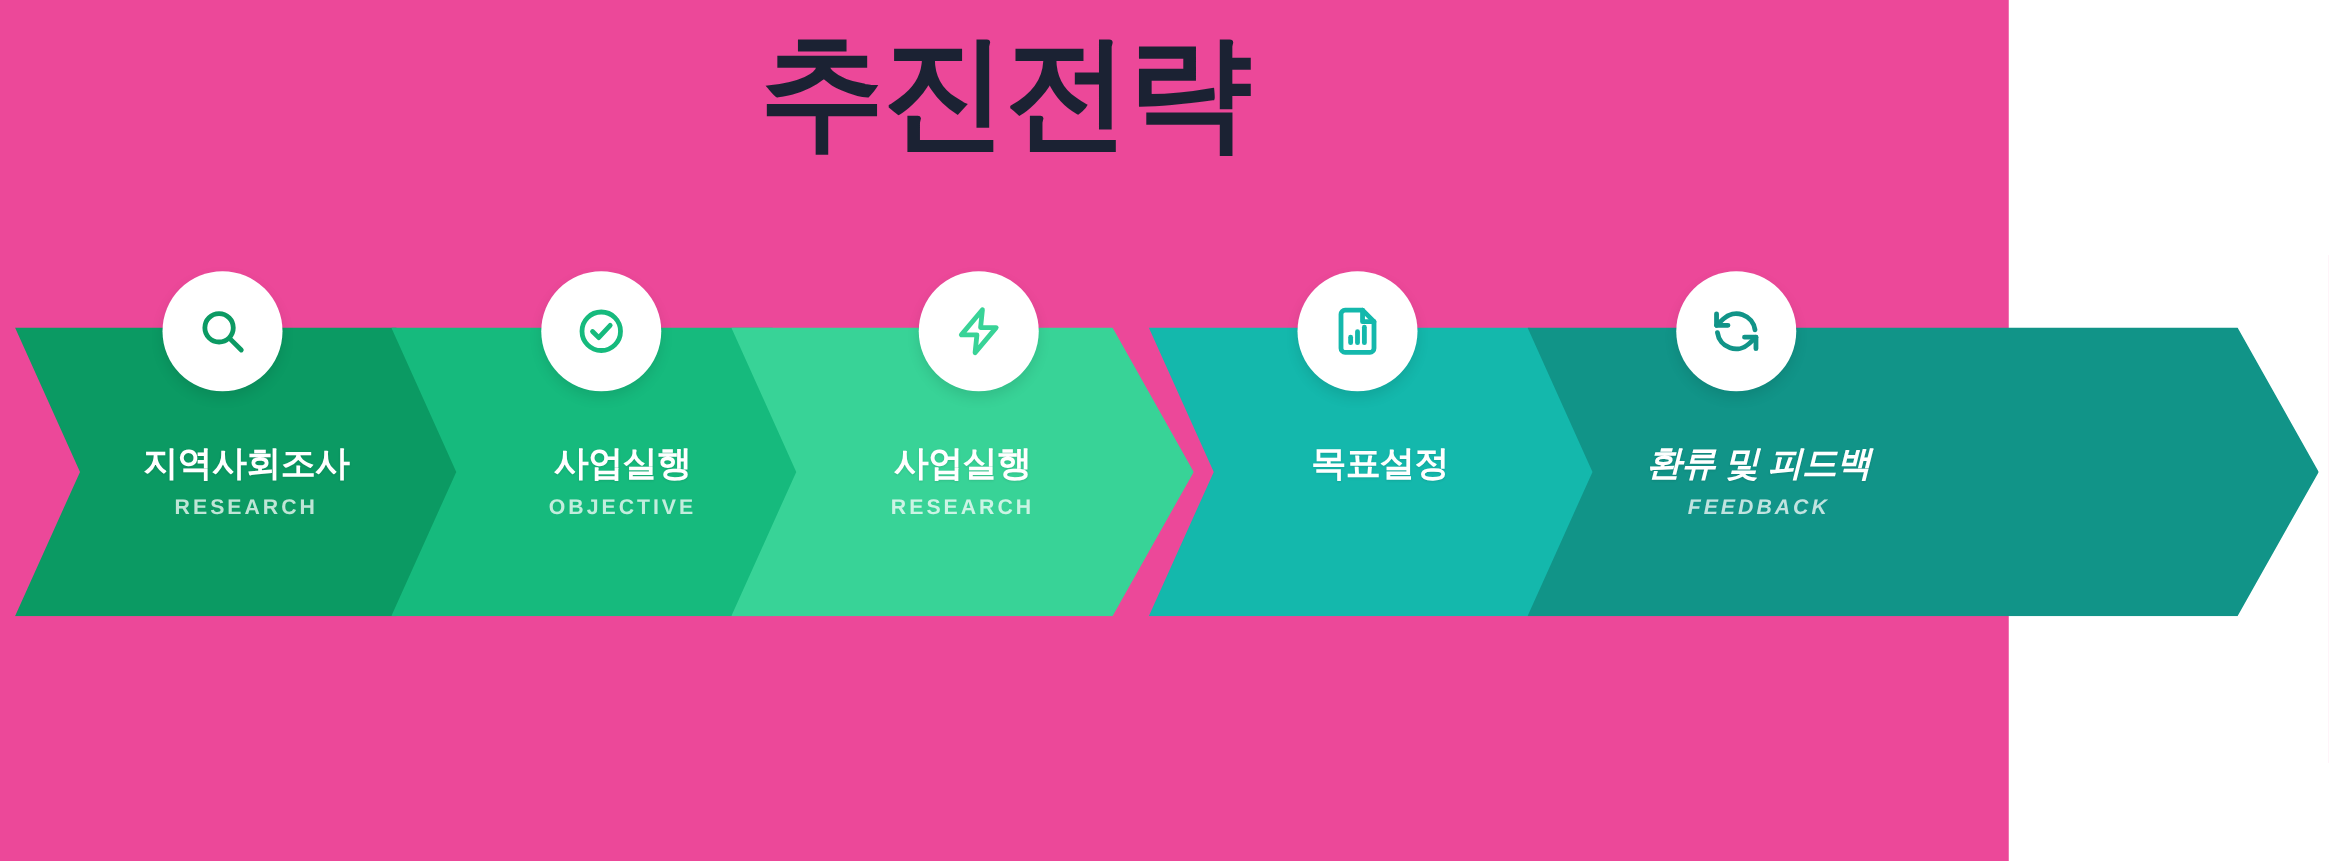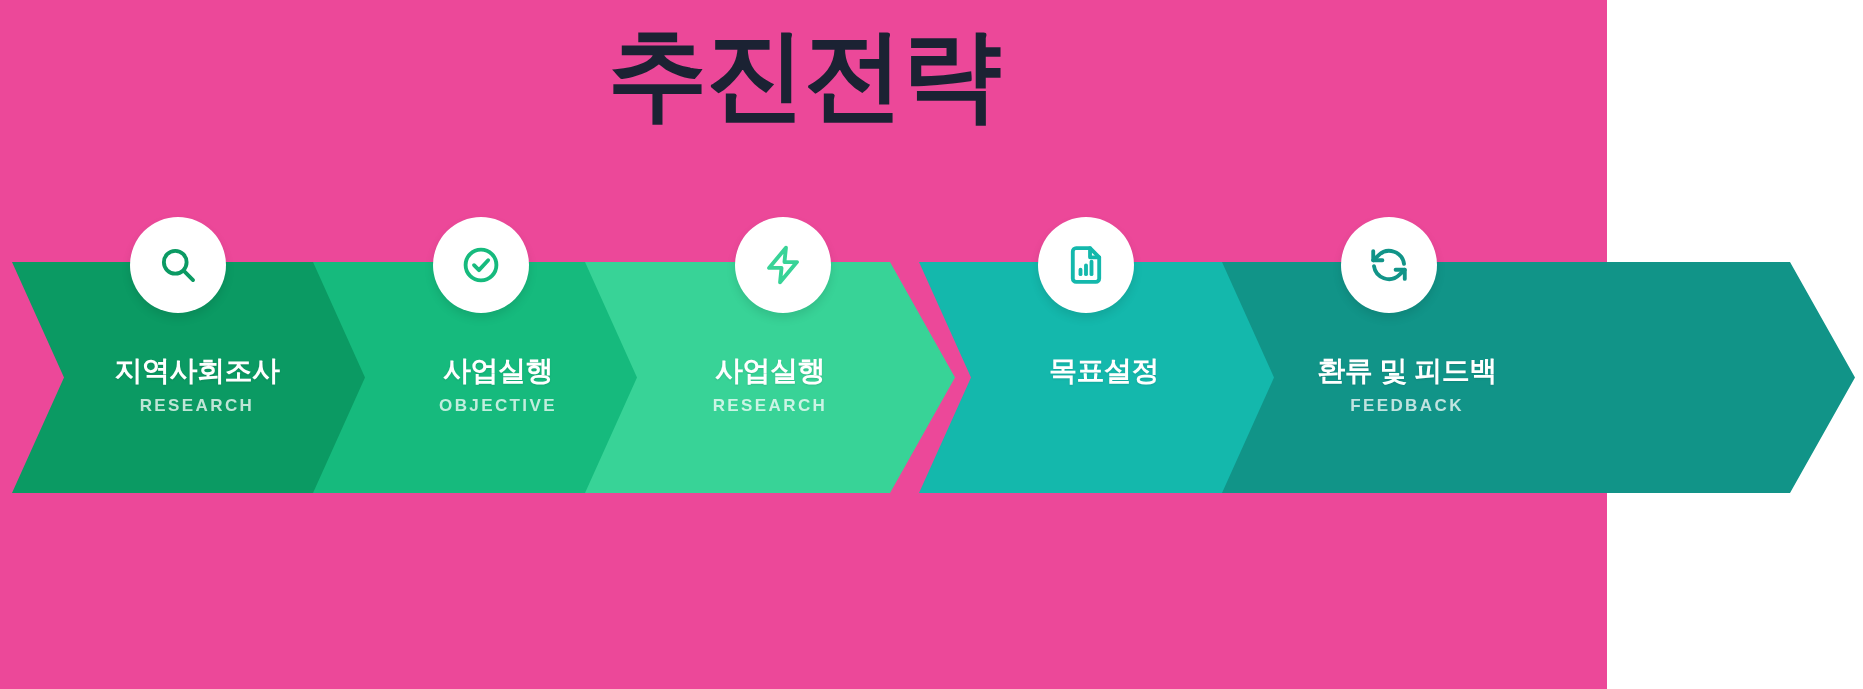--- a/index.html
+++ b/index.html
@@ -118,21 +118,21 @@
 
     <div class="chevron" style="left:909px; width:370px;">
       <svg class="chev-shape" viewBox="0 0 370 231" preserveAspectRatio="none">
         <path d="M0,0 H305 L370,115.5 L305,231 H0 L52,115.5 Z" fill="#14b8ac"></path>
       </svg>
       <div class="chev-text">
         <div class="chev-title">목표설정</div>
       </div>
     </div>
 
-    <div class="chevron" style="left:1212px; width:633px;">
+    <div class="chevron" style="left:1212px; width:633px;font-style:italic;">
       <svg class="chev-shape" viewBox="0 0 633 231" preserveAspectRatio="none">
         <path d="M0,0 H568 L633,115.5 L568,231 H0 L52,115.5 Z" fill="#119488"></path>
       </svg>
       <div class="chev-text" style="width:370px;">
         <div class="chev-title">환류 및 피드백</div>
         <div class="chev-sub">FEEDBACK</div>
       </div>
     </div>
 
   </div>

